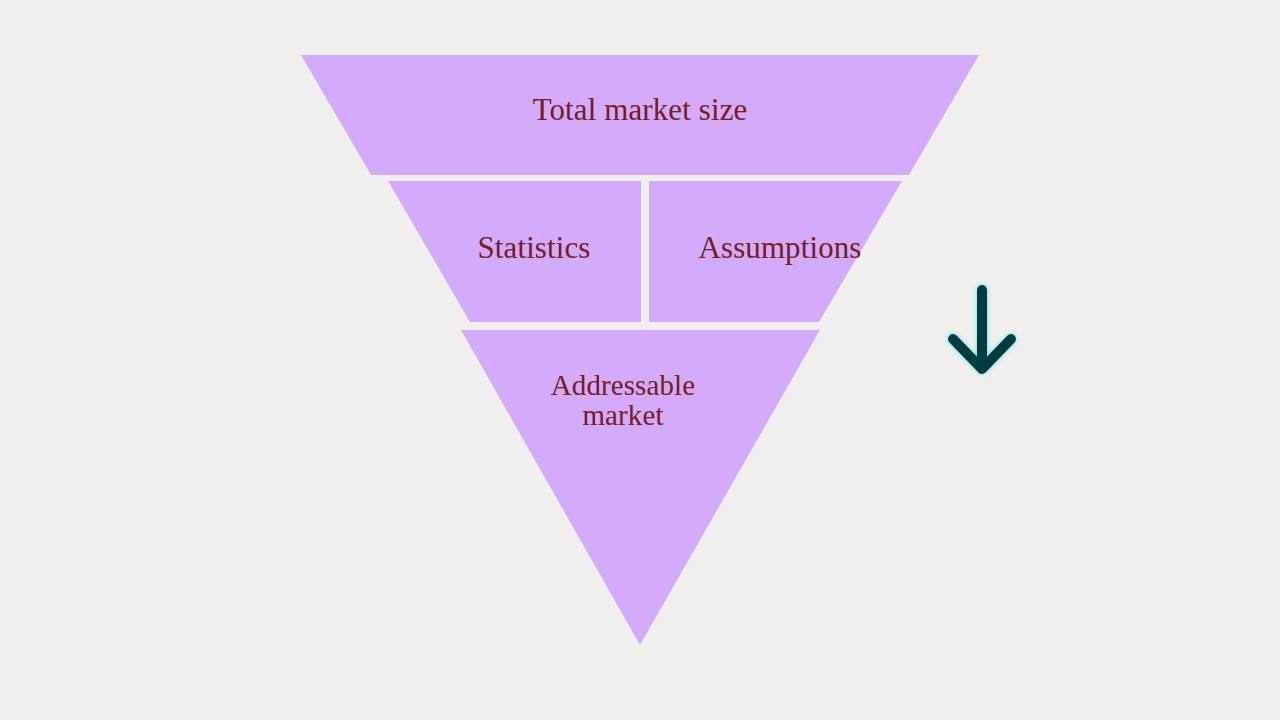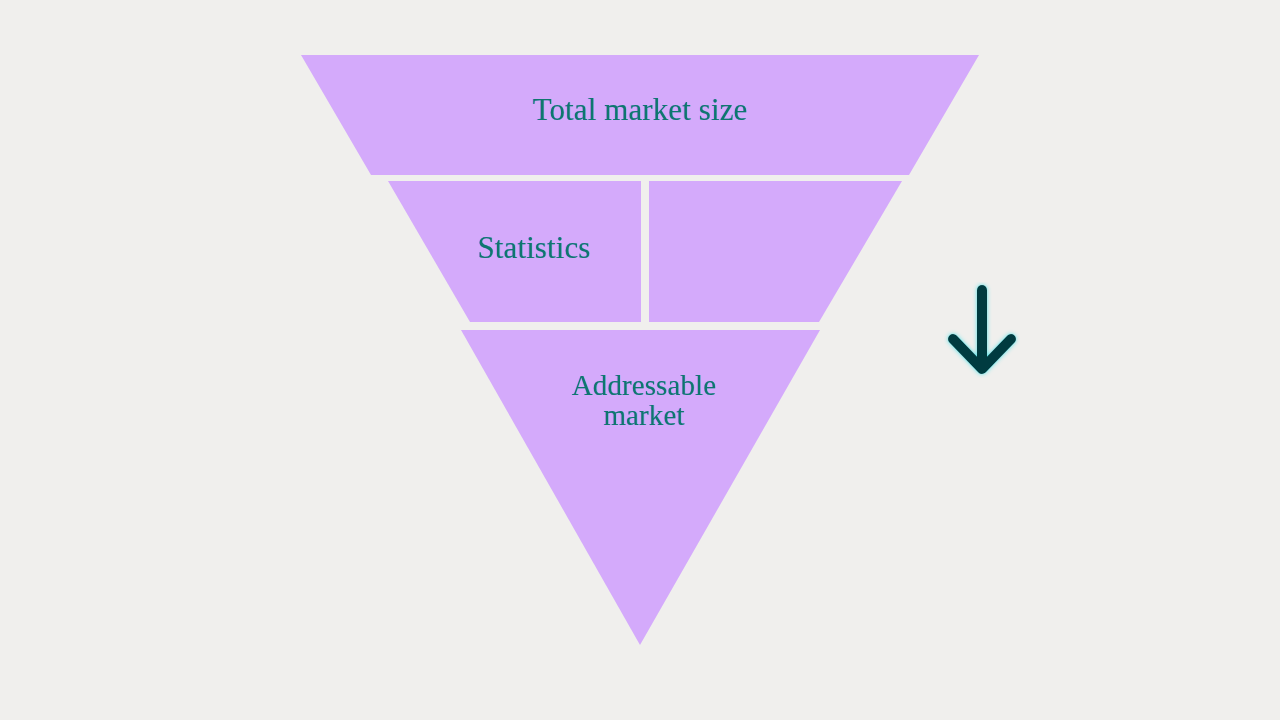--- a/index.html
+++ b/index.html
@@ -28,21 +28,21 @@
   #pyramid {
     position: absolute;
     left: 0;
     top: 0;
     width: 1280px;
     height: 720px;
   }
 
   .band-label {
     position: absolute;
-    color: #0f766e;
+    color: #7f1d1d;
     text-align: center;
     line-height: 1.04;
     white-space: pre-line;
     letter-spacing: 0.1px;
     text-shadow: 0.6px 0 0 rgba(0,200,220,0.30), -0.6px 0 0 rgba(170,0,210,0.22);
     pointer-events: none;
   }
 
   #label-total {
     left: 340px;
@@ -59,21 +59,21 @@
   }
 
   #label-assumptions {
     left: 660px;
     top: 232px;
     width: 240px;
     font-size: 31px;
   }
 
   #label-addressable {
-    left: 484px;
+    left: 463px;
     top: 370px;
     width: 320px;
     font-size: 29px;
   }
 
   
   #down-arrow {
     position: absolute;
     left: 944px;
     top: 282px;
@@ -102,20 +102,21 @@
 
     <polygon points="649,181 902,181 819,322 649,322" fill="#d4aafb" filter="url(#softEdge)"></polygon>
 
     <polygon points="461,330 820,330 640,645" fill="#d4aafb" filter="url(#softEdge)"></polygon>
   </svg>
 
   <div class="band-label" id="label-total">Total market size</div>
 
   <div class="band-label" id="label-statistics">Statistics</div>
 
+  <div class="band-label" id="label-assumptions">Assumptions</div>
 
   <div class="band-label" id="label-addressable">Addressable
 market</div>
 
   <svg id="down-arrow" viewBox="0 0 76 96">
     <g filter="url(#arrowGlow)" fill="none" stroke="#063b40" stroke-width="10" stroke-linecap="round" stroke-linejoin="round">
       <line x1="38" y1="8" x2="38" y2="84"></line>
       <polyline points="9,57 38,87 67,57"></polyline>
     </g>
   </svg>

